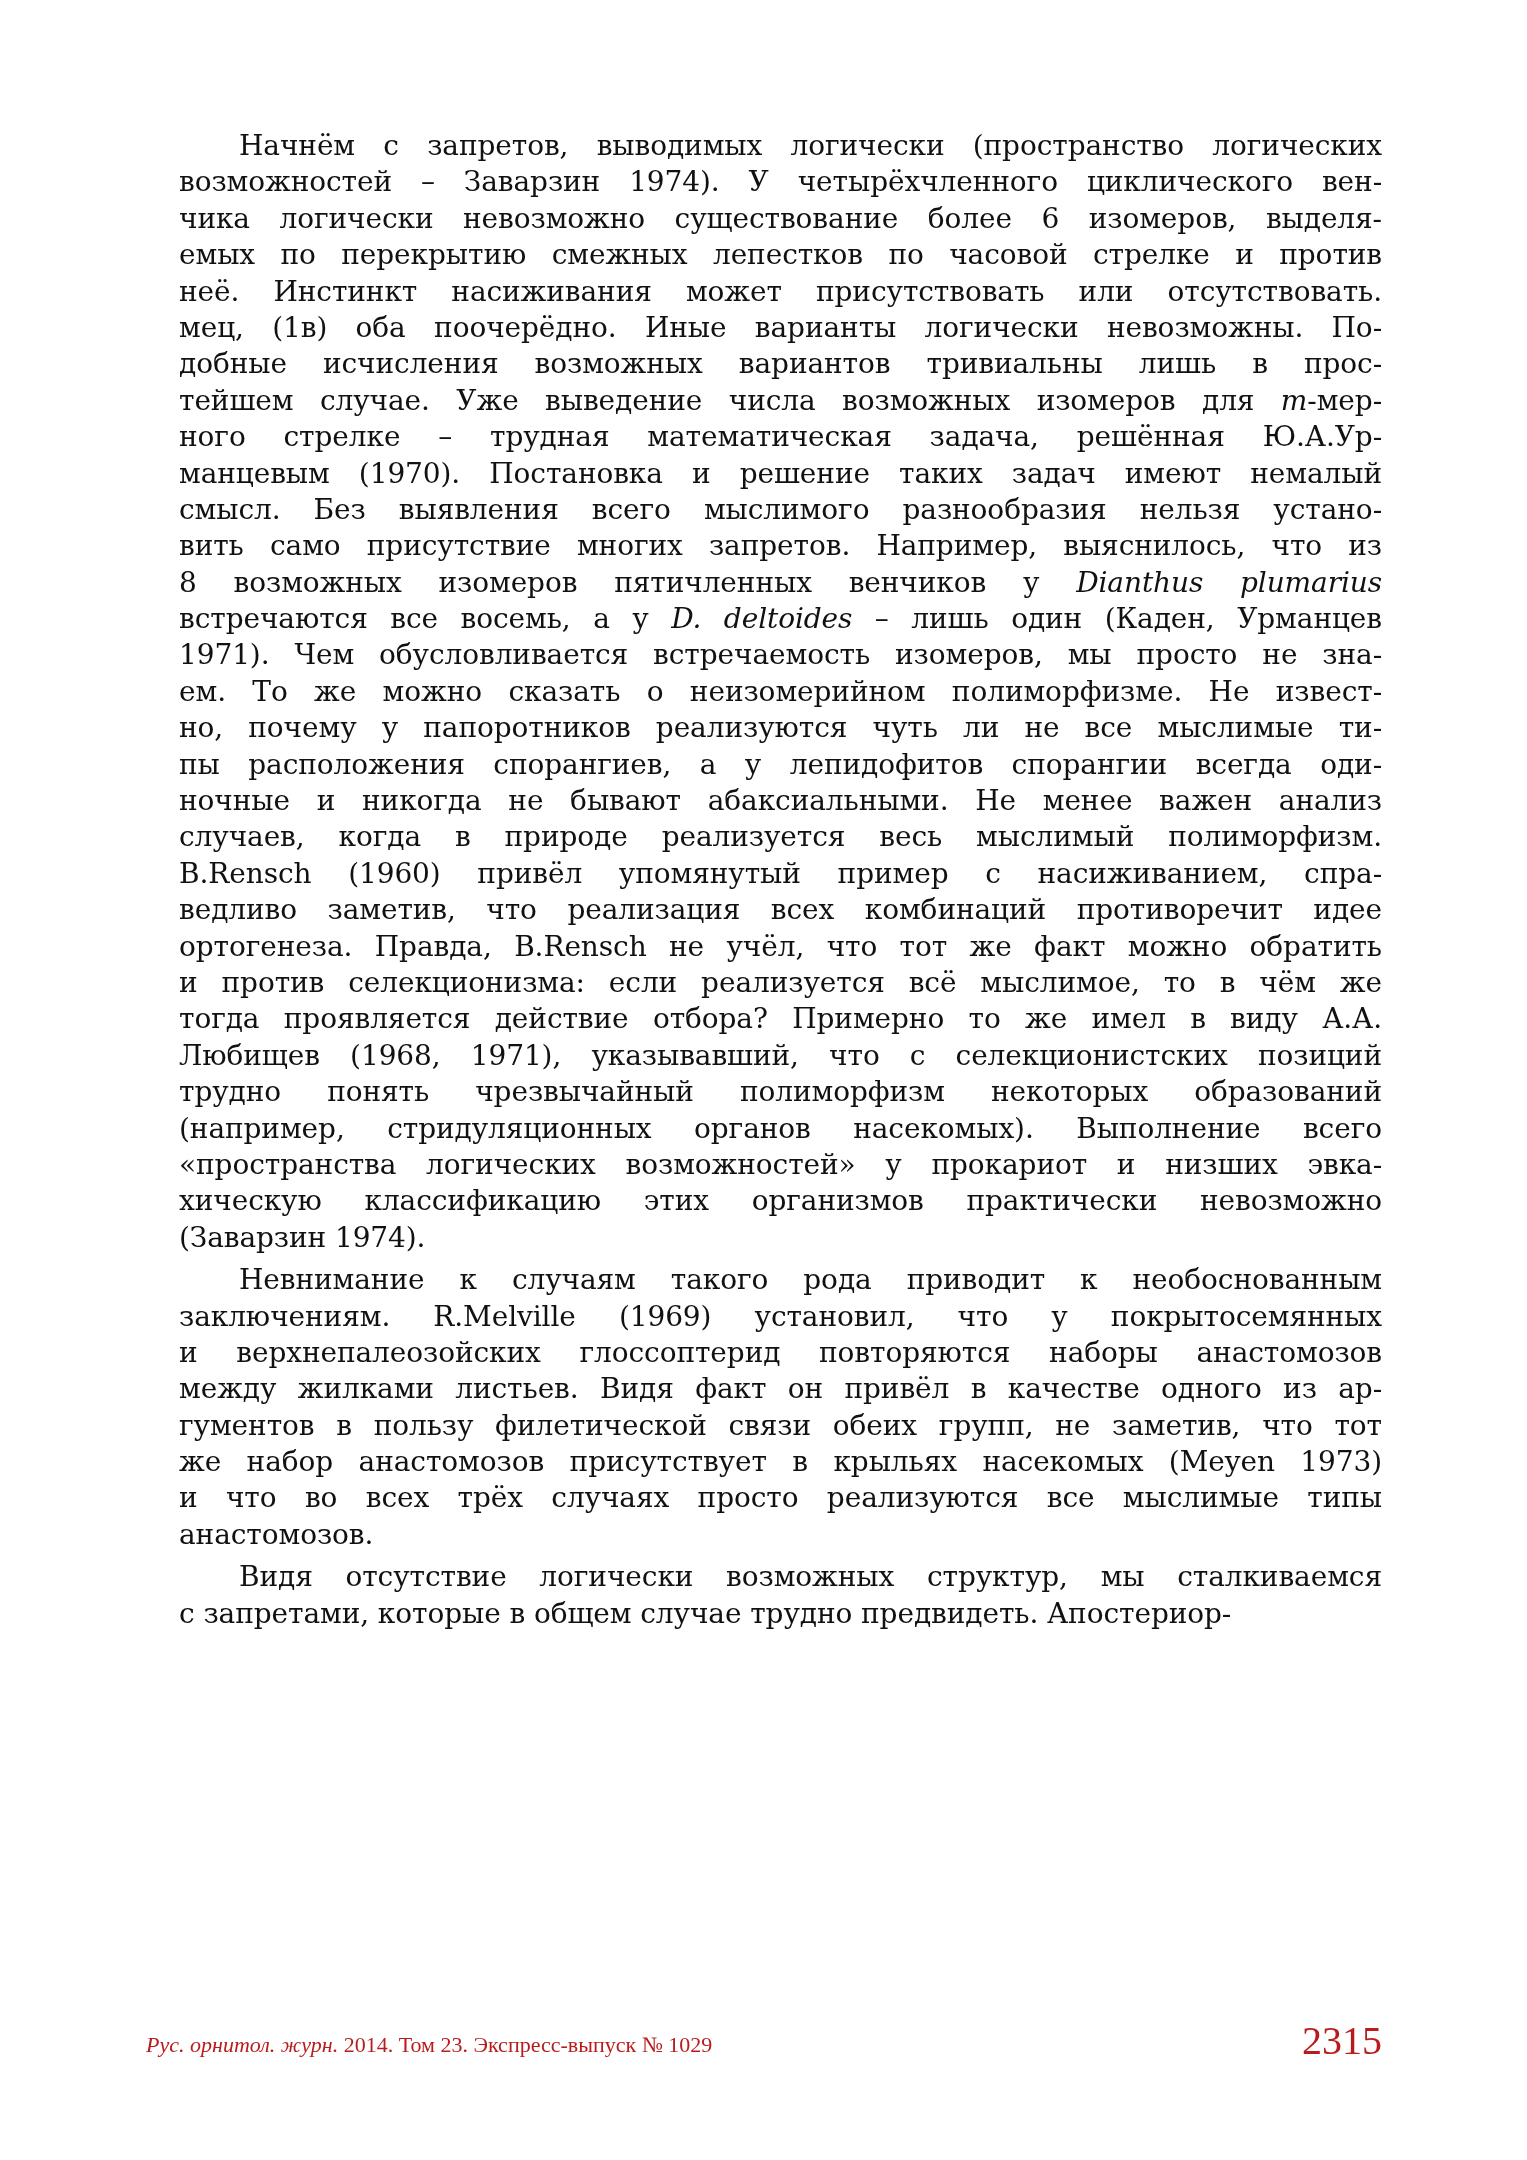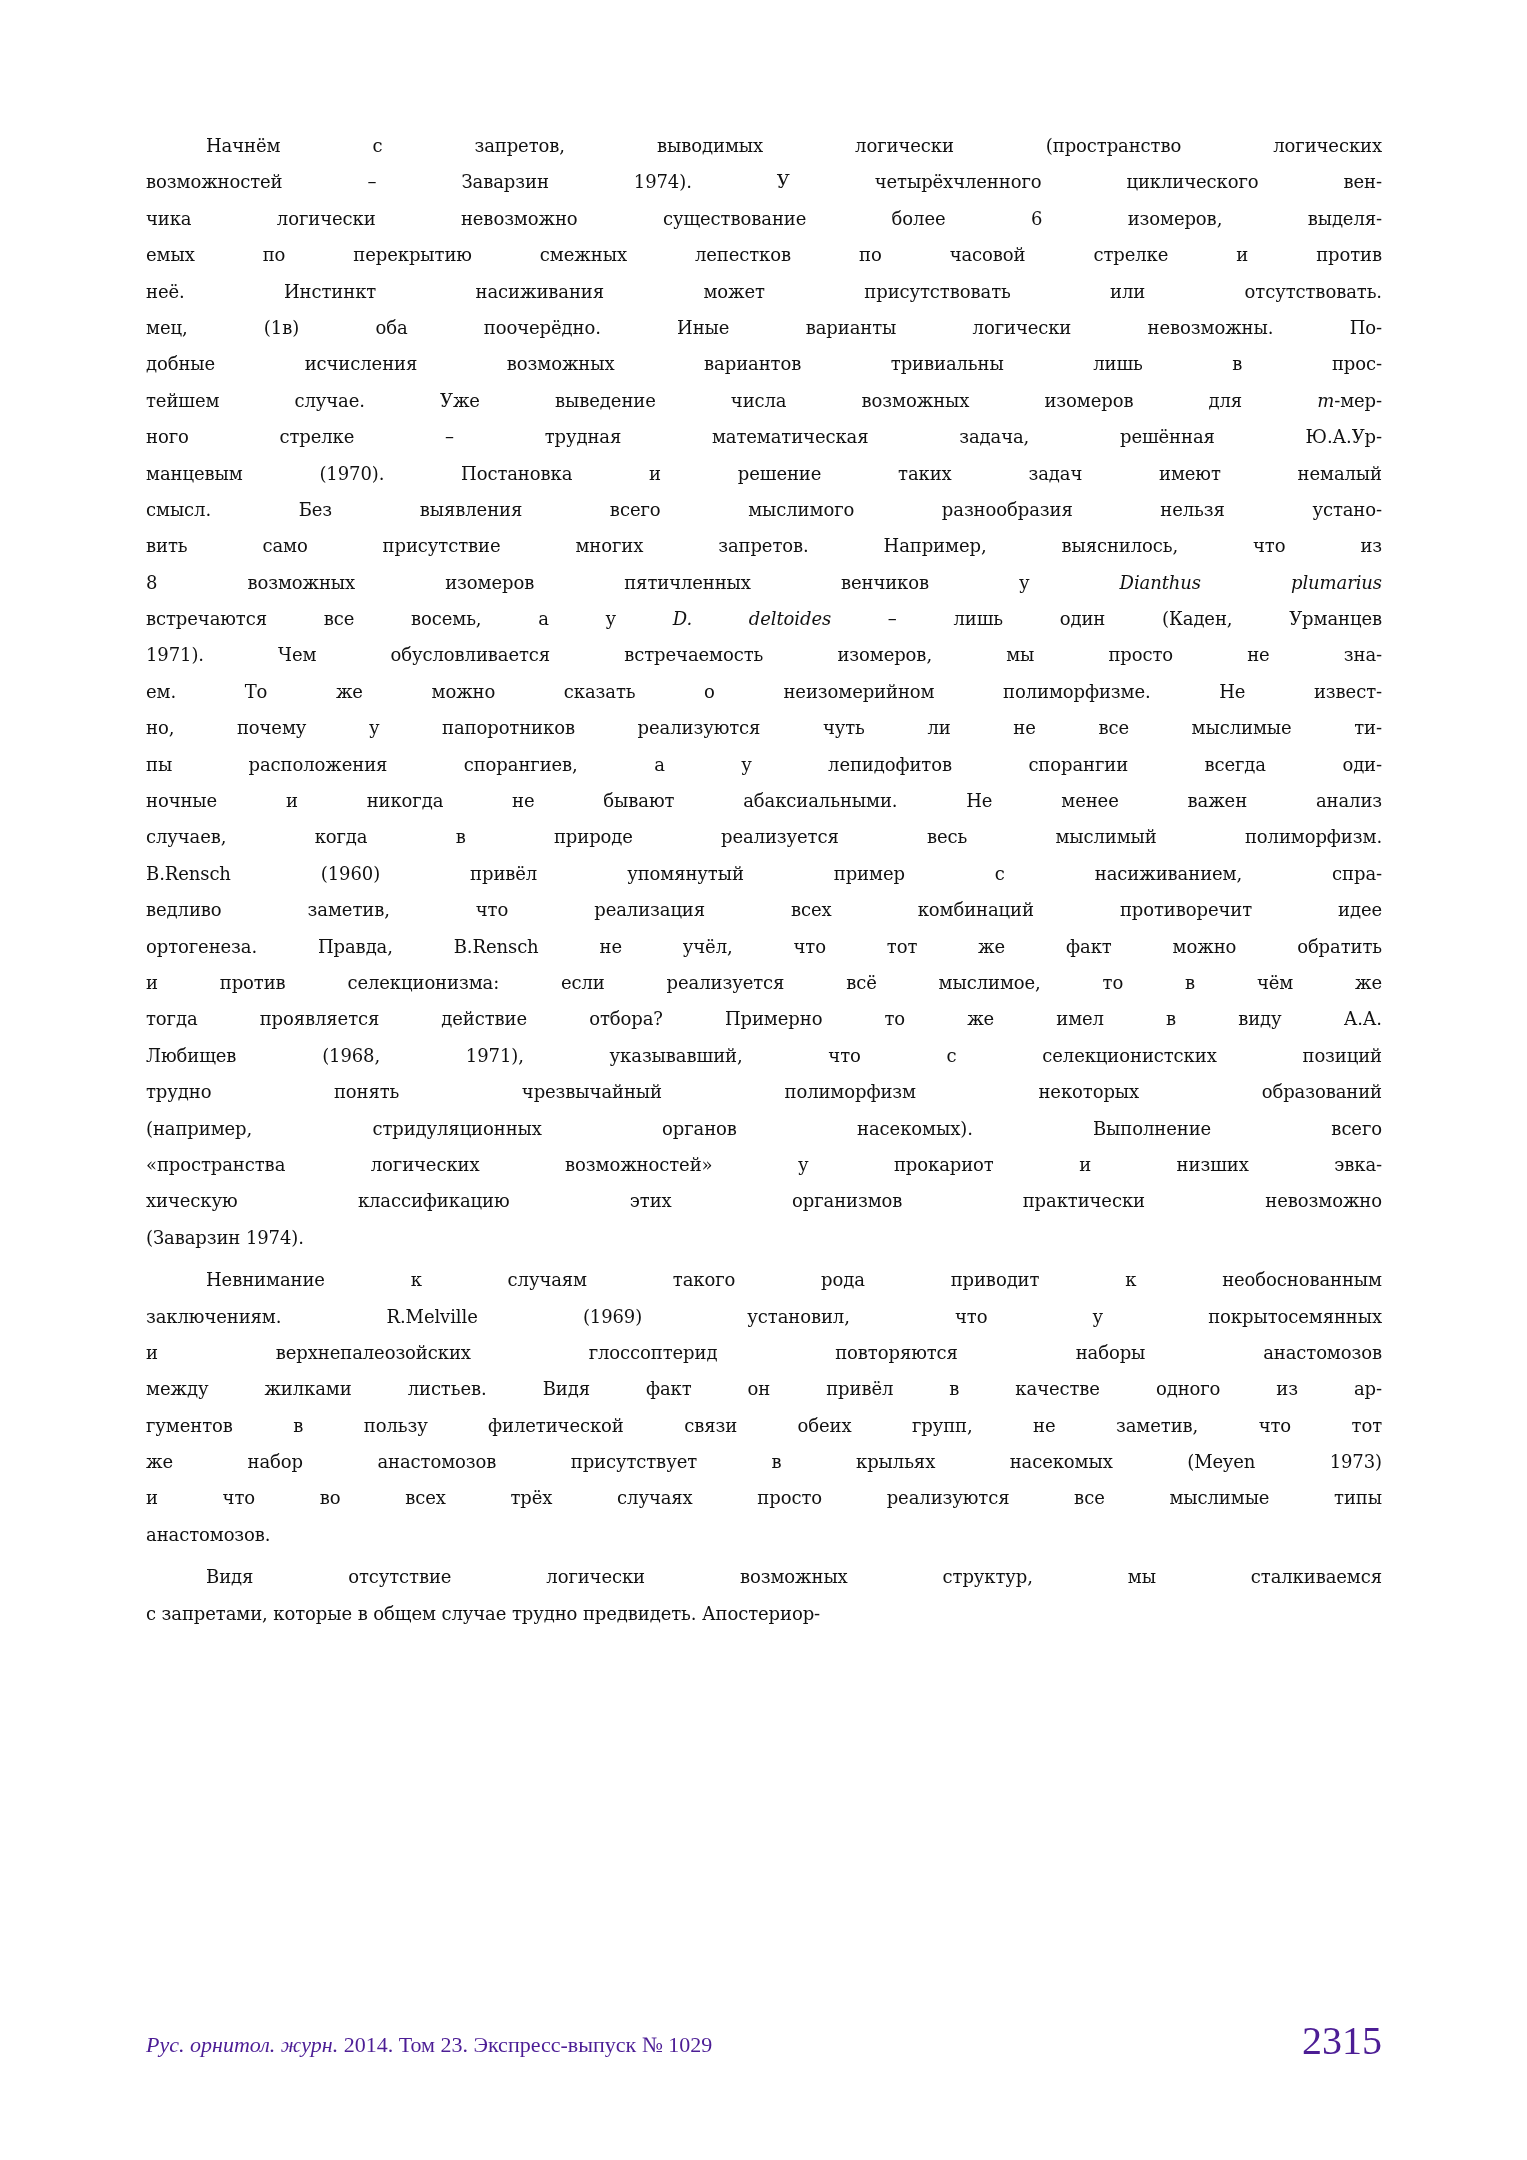--- a/index.html
+++ b/index.html
@@ -9,34 +9,35 @@
     background: #ffffff; color: #111111;
     font-family: "DejaVu Serif", "Liberation Serif", serif;
   }
   .text-block {
     position: absolute; left: 146px; top: 128px; width: 1236px;
   }
   .line {
     display: block;
     height: 36.4px;
     line-height: 36.4px;
-    font-size: 18px;
+    font-size: 28px;
     white-space: nowrap;
     text-align: justify;
     text-align-last: justify;
     letter-spacing: -0.1px;
+    margin-left: 33px;
   }
   .line.indent { padding-left: 60px; }
   .line.last { text-align-last: left; }
   .para-gap { height: 6px; }
   em, .it { font-style: italic; }
   .footer {
     position: absolute; left: 146px; top: 2018px; width: 1236px; height: 50px;
     font-family: "Liberation Serif", "DejaVu Serif", serif;
-    color: #4c1d95;
+    color: #b91c1c;
   }
   .footer-left {
     position: absolute; left: 0; top: 14px; font-size: 22px; white-space: nowrap;
   }
   .footer-right {
     position: absolute; right: 0; top: 0; font-size: 40px; line-height: 46px;
   }
 </style>
 </head>
 <body>

